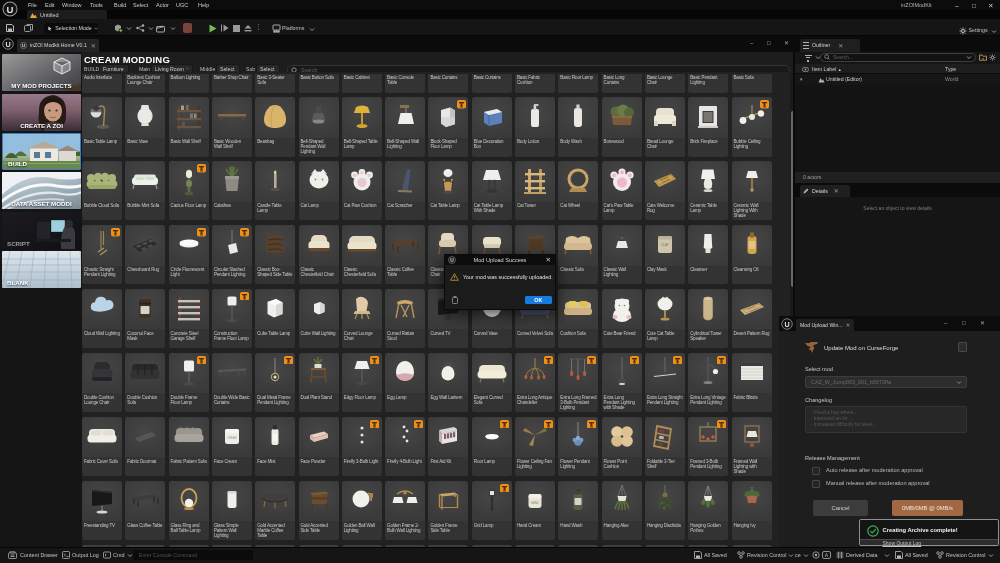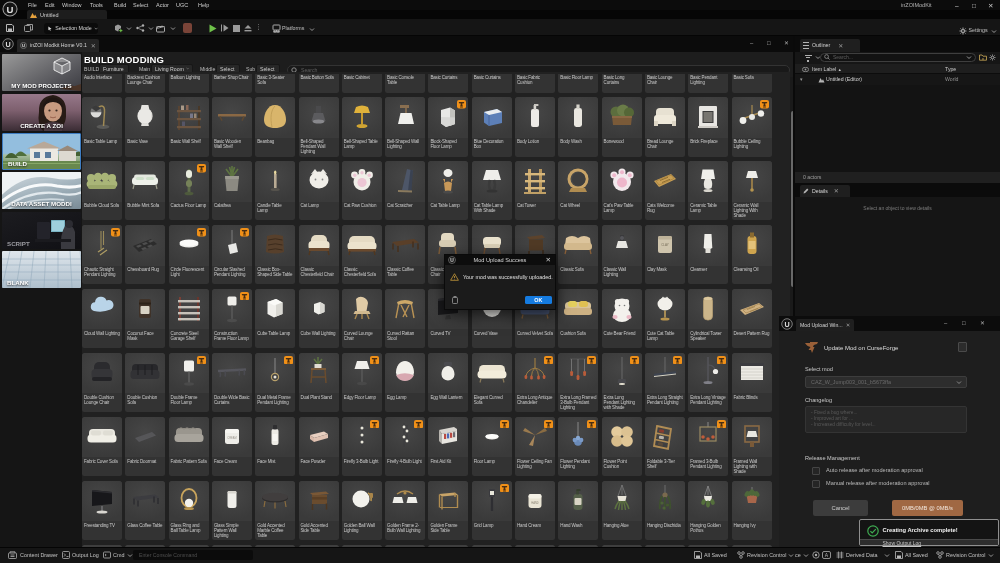--- a/index.html
+++ b/index.html
@@ -143,21 +143,21 @@
         </svg>
  <span style="font-size:5.2px;color:#d5d5d5;margin-left:3px">inZOI Modkit Home V0.1</span>
  <span style="font-size:6px;color:#9a9a9a;margin-left:4px">✕</span>
 </div>
 <div class="wbtn2" style="left:750px;top:40px">–</div>
 <div class="wbtn2" style="left:767px;top:40px">□</div>
 <div class="wbtn2" style="left:784px;top:40px">✕</div>
 
 <div style="position:absolute;left:0;top:52px;width:793px;height:495px;background:#1d1d1d"></div>
 
-<div style="position:absolute;left:84px;top:53.5px;font-size:9.5px;font-weight:bold;color:#fff;letter-spacing:0.2px">BUILD MODDING</div>
+<div style="position:absolute;left:84px;top:53.5px;font-size:9.5px;font-weight:bold;color:#fff;letter-spacing:0.2px">CREAM MODDING</div>
 
 <div style="position:absolute;left:84px;top:65.5px;font-size:5.2px;color:#bdbdbd">BUILD</div>
 <div class="drop" style="left:99px;width:30px">
         <span>Furniture</span>
         <svg width="6" height="5" viewBox="0 0 6 5" style="margin-left:2px">
           <path d="M1 1.5 L3 3.5 L5 1.5" stroke="#999" stroke-width="1" fill="none"></path>
         </svg>
       </div>
 <div style="position:absolute;left:139px;top:65.5px;font-size:5.2px;color:#bdbdbd">Main</div>
 <div class="drop" style="left:151px;width:42px">

